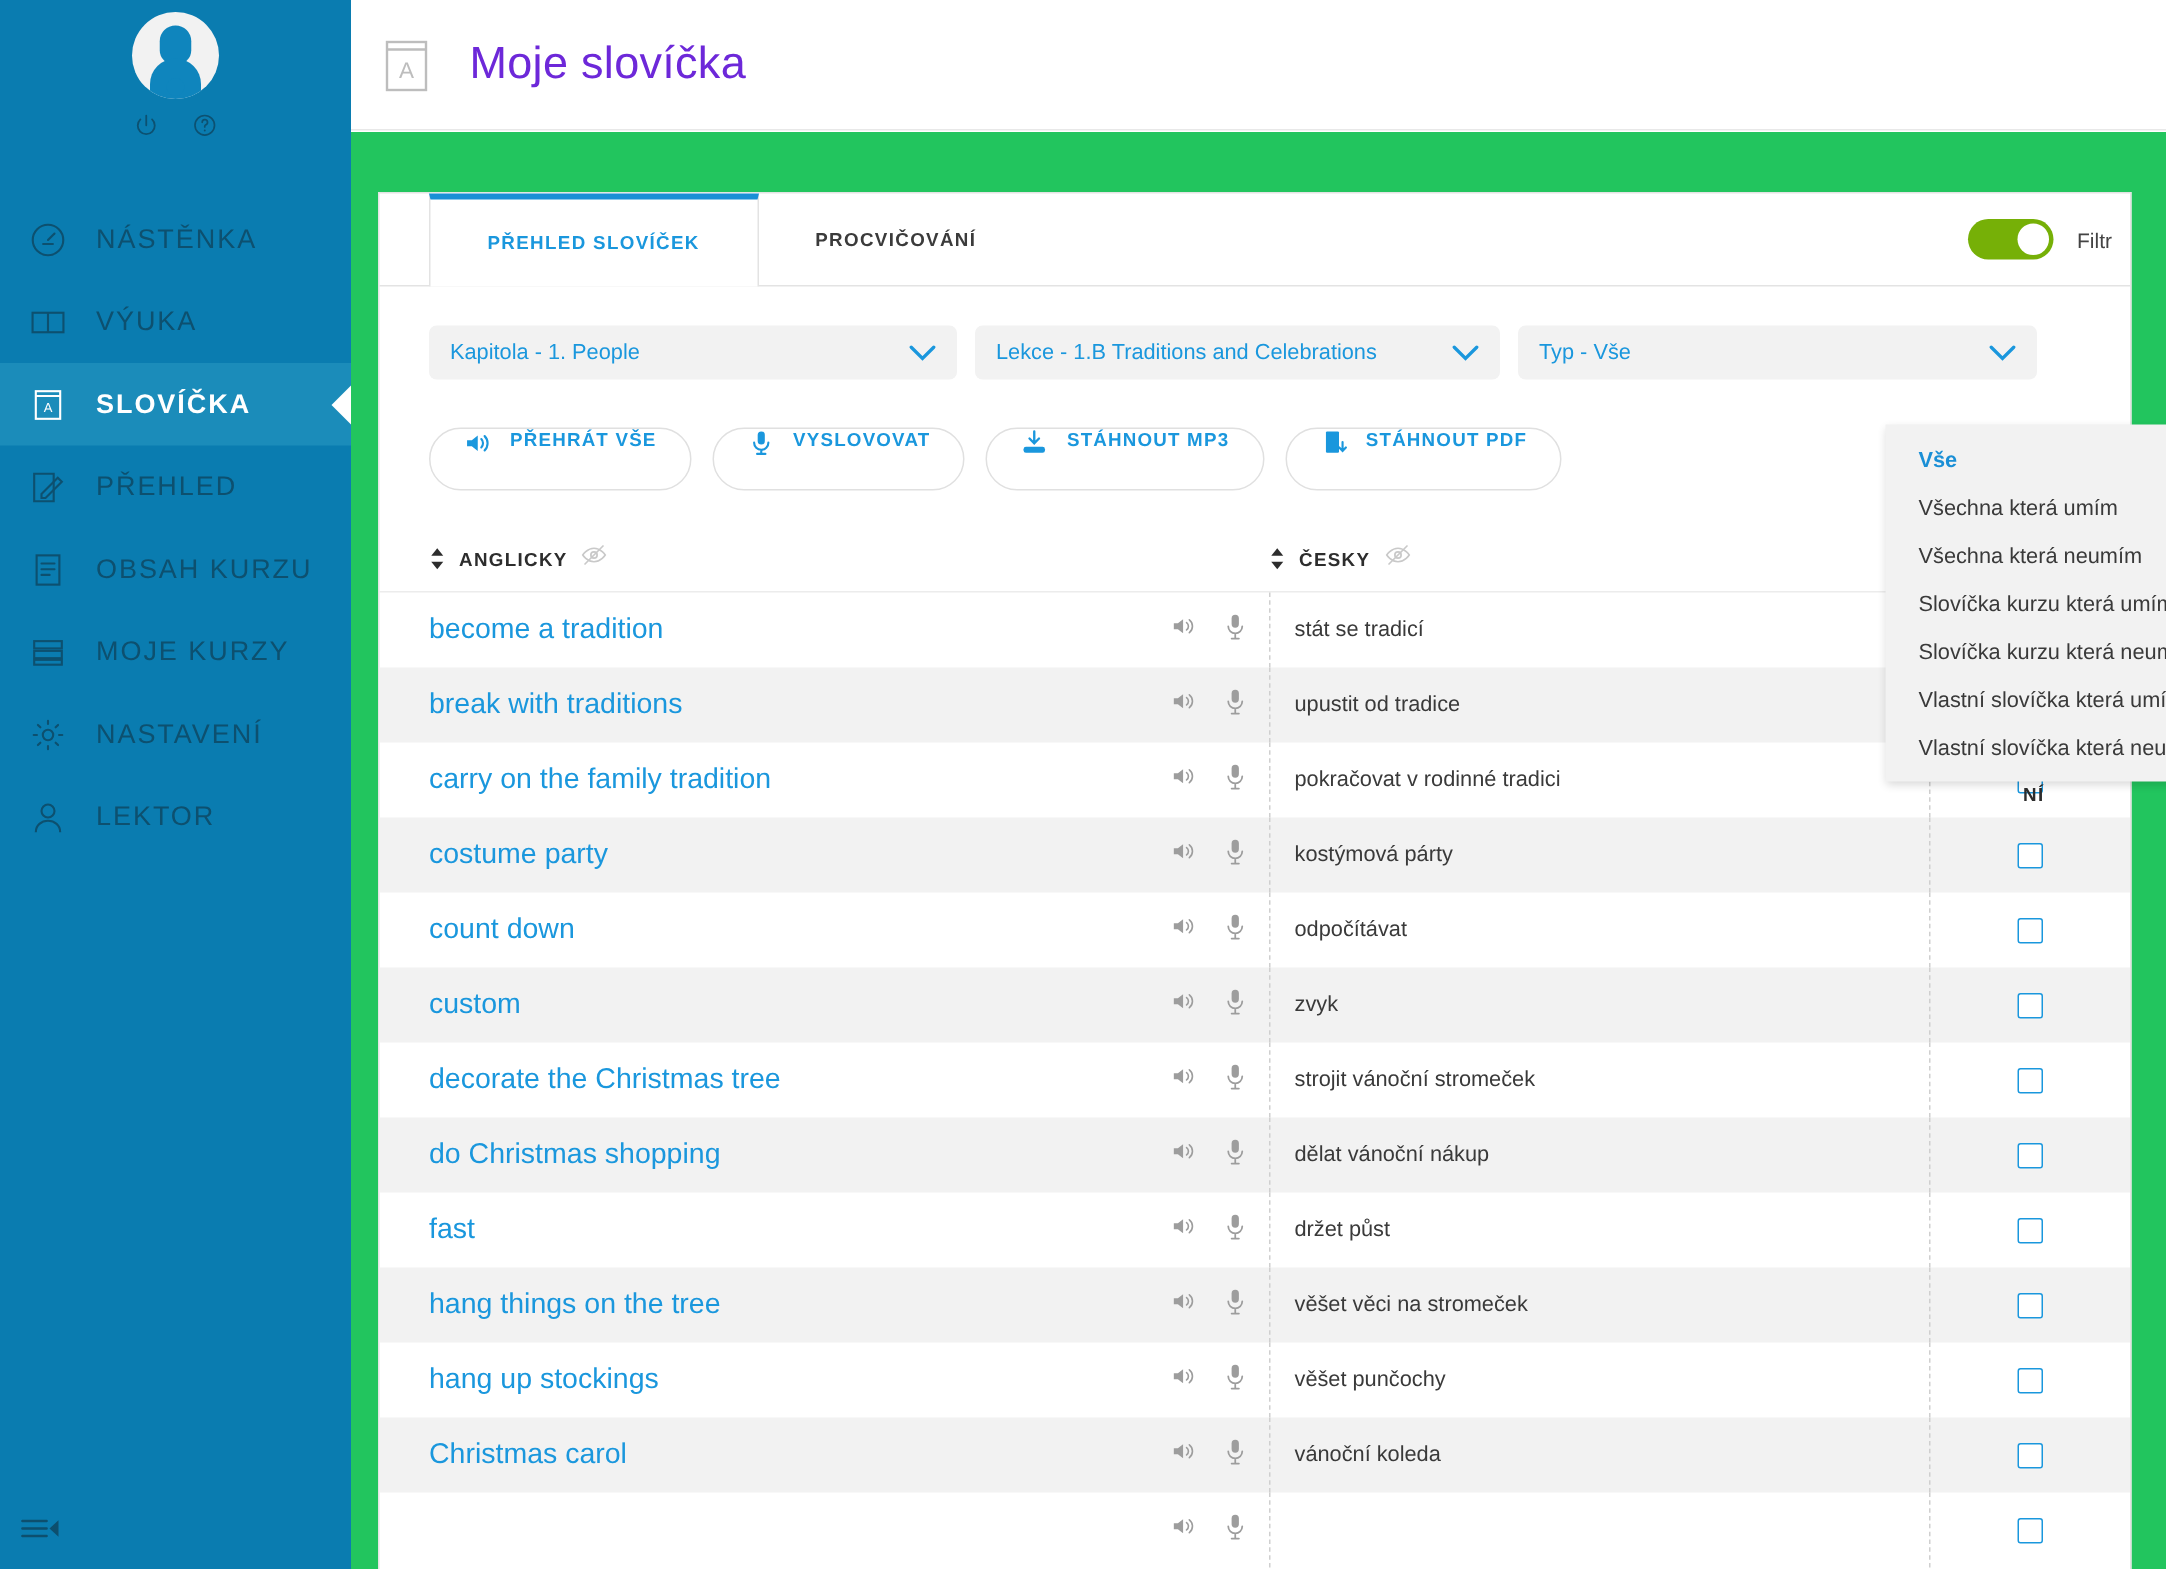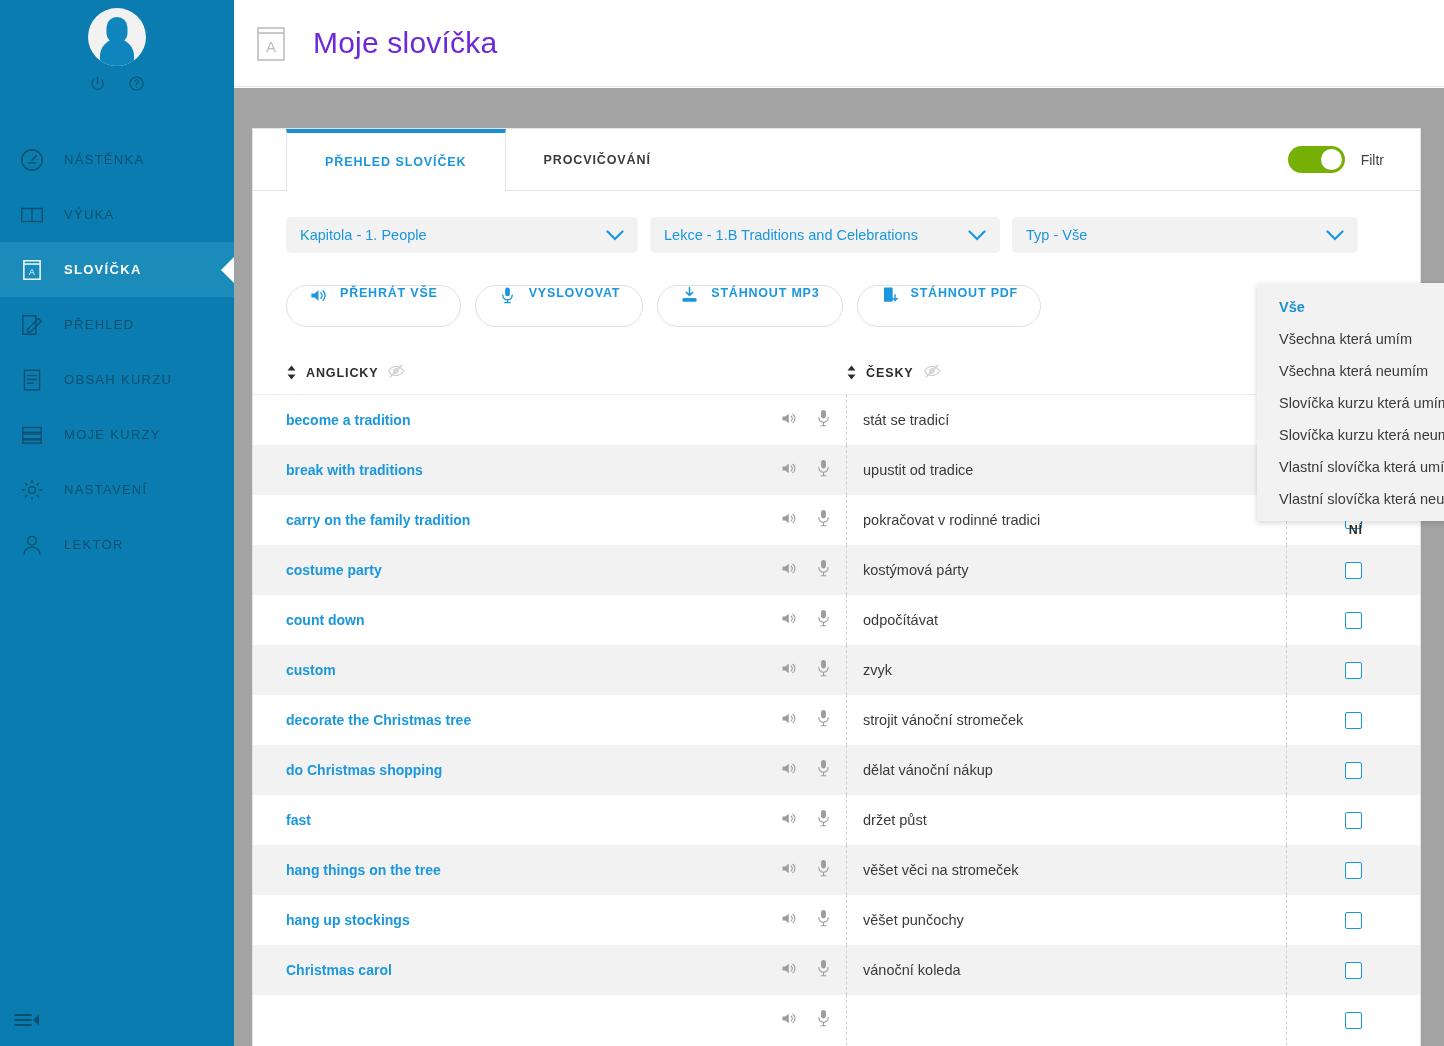--- a/index.html
+++ b/index.html
@@ -33,54 +33,54 @@
   .user-actions { display: flex; justify-content: center; gap: 22px; padding: 9px 0 0 0; }
   .user-actions .ic { width: 17px; height: 17px; opacity: .95; cursor: pointer; }
 
   .nav { margin-top: 40px; }
   .nav-item {
     position: relative; display: flex; align-items: center; height: 55px;
     padding-left: 12px; cursor: pointer;
   }
   .nav-item .ic { width: 40px; flex: 0 0 40px; display: flex; align-items: center; justify-content: center; }
   .nav-item .lbl {
-    font-size: 13px; letter-spacing: 1.3px; color: #0d506f; font-weight: 400;
+    font-size: 18px; letter-spacing: 1.3px; color: #0d506f; font-weight: 400;
     margin-left: 12px; white-space: nowrap;
   }
   .nav-item.active { background: #1b8cba; }
   .nav-item.active .lbl { color: #ffffff; font-weight: bold; }
   .nav-item.active::after {
     content: ""; position: absolute; right: 0; top: 50%; transform: translateY(-50%);
     width: 0; height: 0; border-top: 13px solid transparent; border-bottom: 13px solid transparent;
     border-right: 13px solid #ffffff;
   }
   .collapse-bar { position: absolute; bottom: 14px; left: 14px; display: flex;
                   align-items: center; gap: 2px; cursor: pointer; }
 
   
   .main { flex: 1; height: 1046px; position: relative; background: #ffffff; overflow: hidden; }
   .page-head { height: 87px; display: flex; align-items: center; padding-left: 19px;
                background: #ffffff; border-bottom: 1px solid #e8e8e8; }
   .page-head .bk { width: 38px; height: 44px; flex: 0 0 38px; }
   .page-title { font-size: 30px; color: #6d28d9; font-weight: 400; margin-left: 22px; letter-spacing: .2px; }
 
-  .content-bg { position: absolute; top: 88px; left: 0; right: 0; bottom: 0; background: #a3a3a3; }
+  .content-bg { position: absolute; top: 88px; left: 0; right: 0; bottom: 0; background: #22c55e; }
 
   .card { position: absolute; top: 40px; left: 18px; right: 23px; bottom: -40px;
           background: #ffffff; border: 1px solid #e3e3e3; }
 
   
   .tabs { display: flex; height: 62px; border-bottom: 1px solid #e3e3e3; padding-left: 33px; position: relative; }
   .tab { display: flex; align-items: center; justify-content: center; padding: 0 38px;
          font-size: 12.5px; font-weight: bold; letter-spacing: .9px; color: #3b3b3b;
          cursor: pointer; position: relative; }
   .tab.active { color: #1a97dd; border-top: 4px solid #1a8fd6;
                 border-left: 1px solid #e3e3e3; border-right: 1px solid #e3e3e3;
                 background: #fff; margin-bottom: -1px; padding-bottom: 1px; }
-  .filter-area { position: absolute; right: 36px; top: 0; height: 61px;
+  .filter-area { position: absolute; right: 12px; top: 0; height: 61px;
                  display: flex; align-items: center; gap: 16px; }
   .toggle { width: 57px; height: 27px; border-radius: 14px; background: #76b007;
             position: relative; cursor: pointer; }
   .toggle .knob { position: absolute; right: 3px; top: 3px; width: 21px; height: 21px;
                   border-radius: 50%; background: #fff; }
   .filter-label { font-size: 14px; color: #444; }
 
   
   .selects { display: flex; gap: 12px; padding: 26px 33px 0 33px; position: relative; }
   .select { height: 36px; background: #f2f2f2; border-radius: 5px; display: flex;
@@ -111,21 +111,21 @@
            border-bottom: 1px solid #ececec; }
   .th { display: flex; align-items: center; gap: 9px; }
   .th .lbl { font-size: 12.5px; font-weight: bold; letter-spacing: .9px; color: #2d2d2d; }
   .th-en { width: 560px; }
   .th-cz { width: 440px; }
   .th-mk { flex: 1; }
 
   .row { display: flex; align-items: center; height: 50px; padding-left: 33px; position: relative; }
   .row.alt { background: #f2f2f2; }
   .cell-en { width: 560px; display: flex; align-items: center; padding-right: 16px; position: relative; }
-  .cell-en .w { font-size: 14px; font-weight: bold; color: #1a97dd; }
+  .cell-en .w { font-size: 19px; font-weight: normal; color: #1a97dd; }
   .cell-en .icons { margin-left: auto; display: flex; gap: 19px; align-items: center; }
   .cell-cz { width: 440px; display: flex; align-items: center; padding-left: 16px;
              border-left: 1px dashed #cfcfcf; height: 50px; }
   .cell-cz .w { font-size: 14.5px; color: #3a3a3a; }
   .cell-mk { flex: 1; display: flex; align-items: center; justify-content: center;
              border-left: 1px dashed #cfcfcf; height: 50px; }
   .chk { width: 17px; height: 17px; border: 1.6px solid #1a97dd; border-radius: 2px; background: #fff; cursor: pointer; }
 
   .sort { display: inline-flex; flex-direction: column; line-height: 0; }
   .hidden-hdr { position: absolute; right: 57px; top: 394px; font-size: 12.5px;

